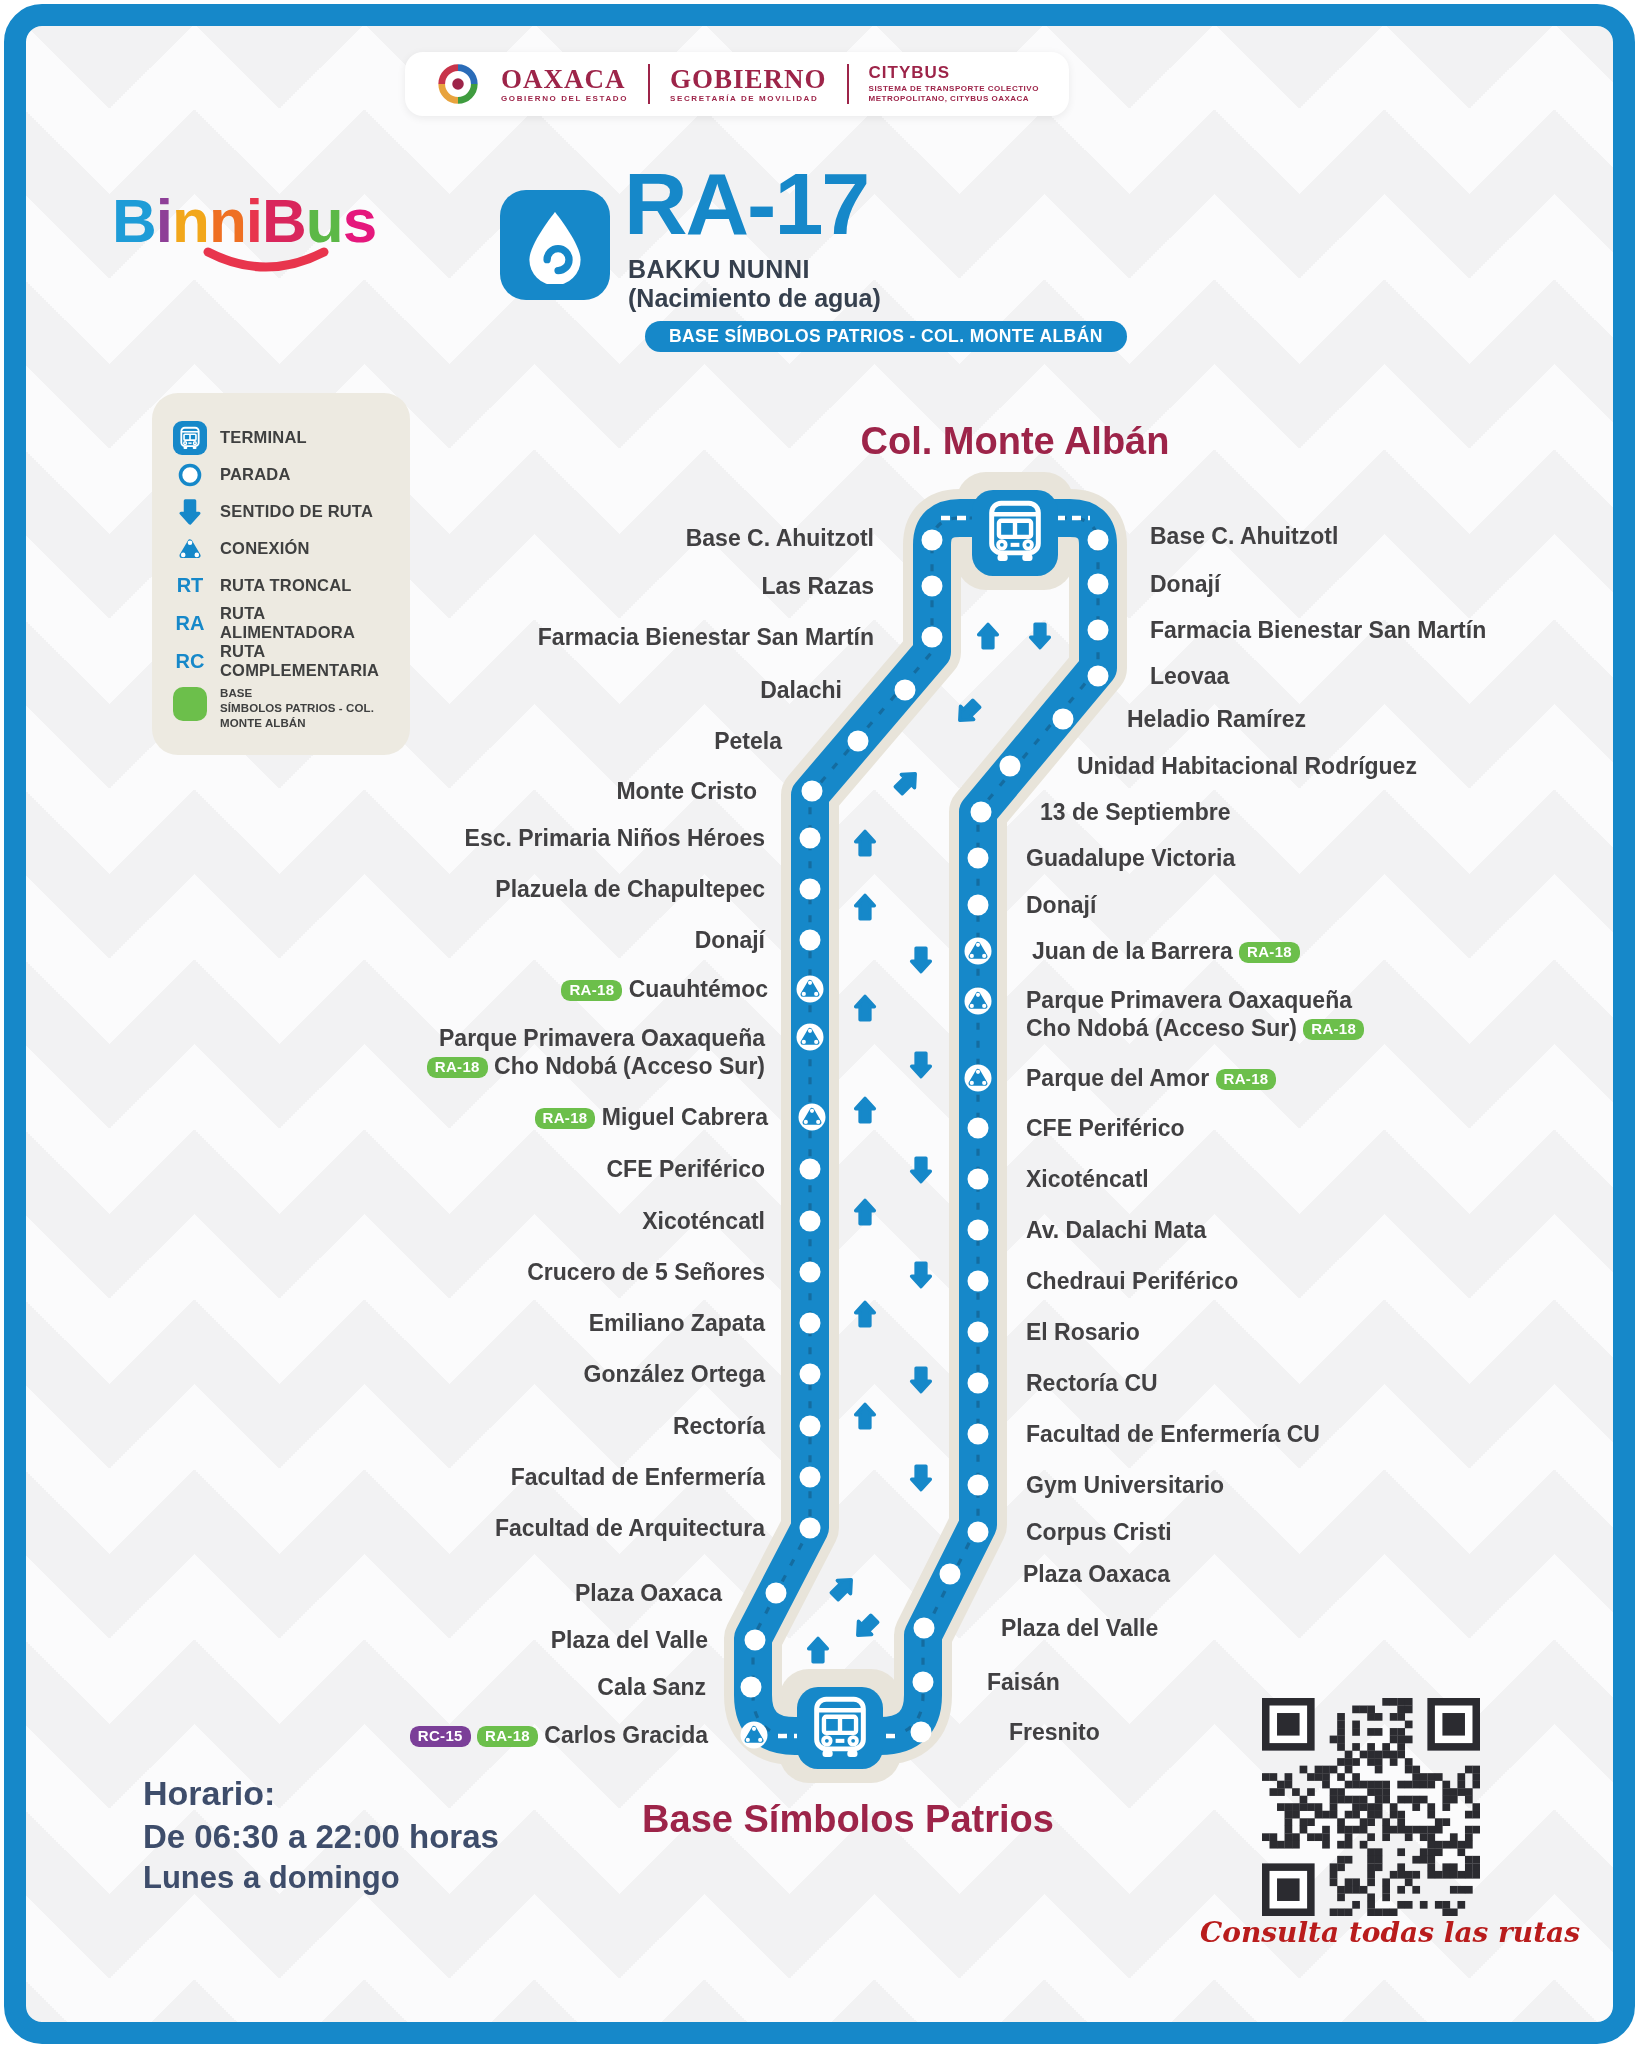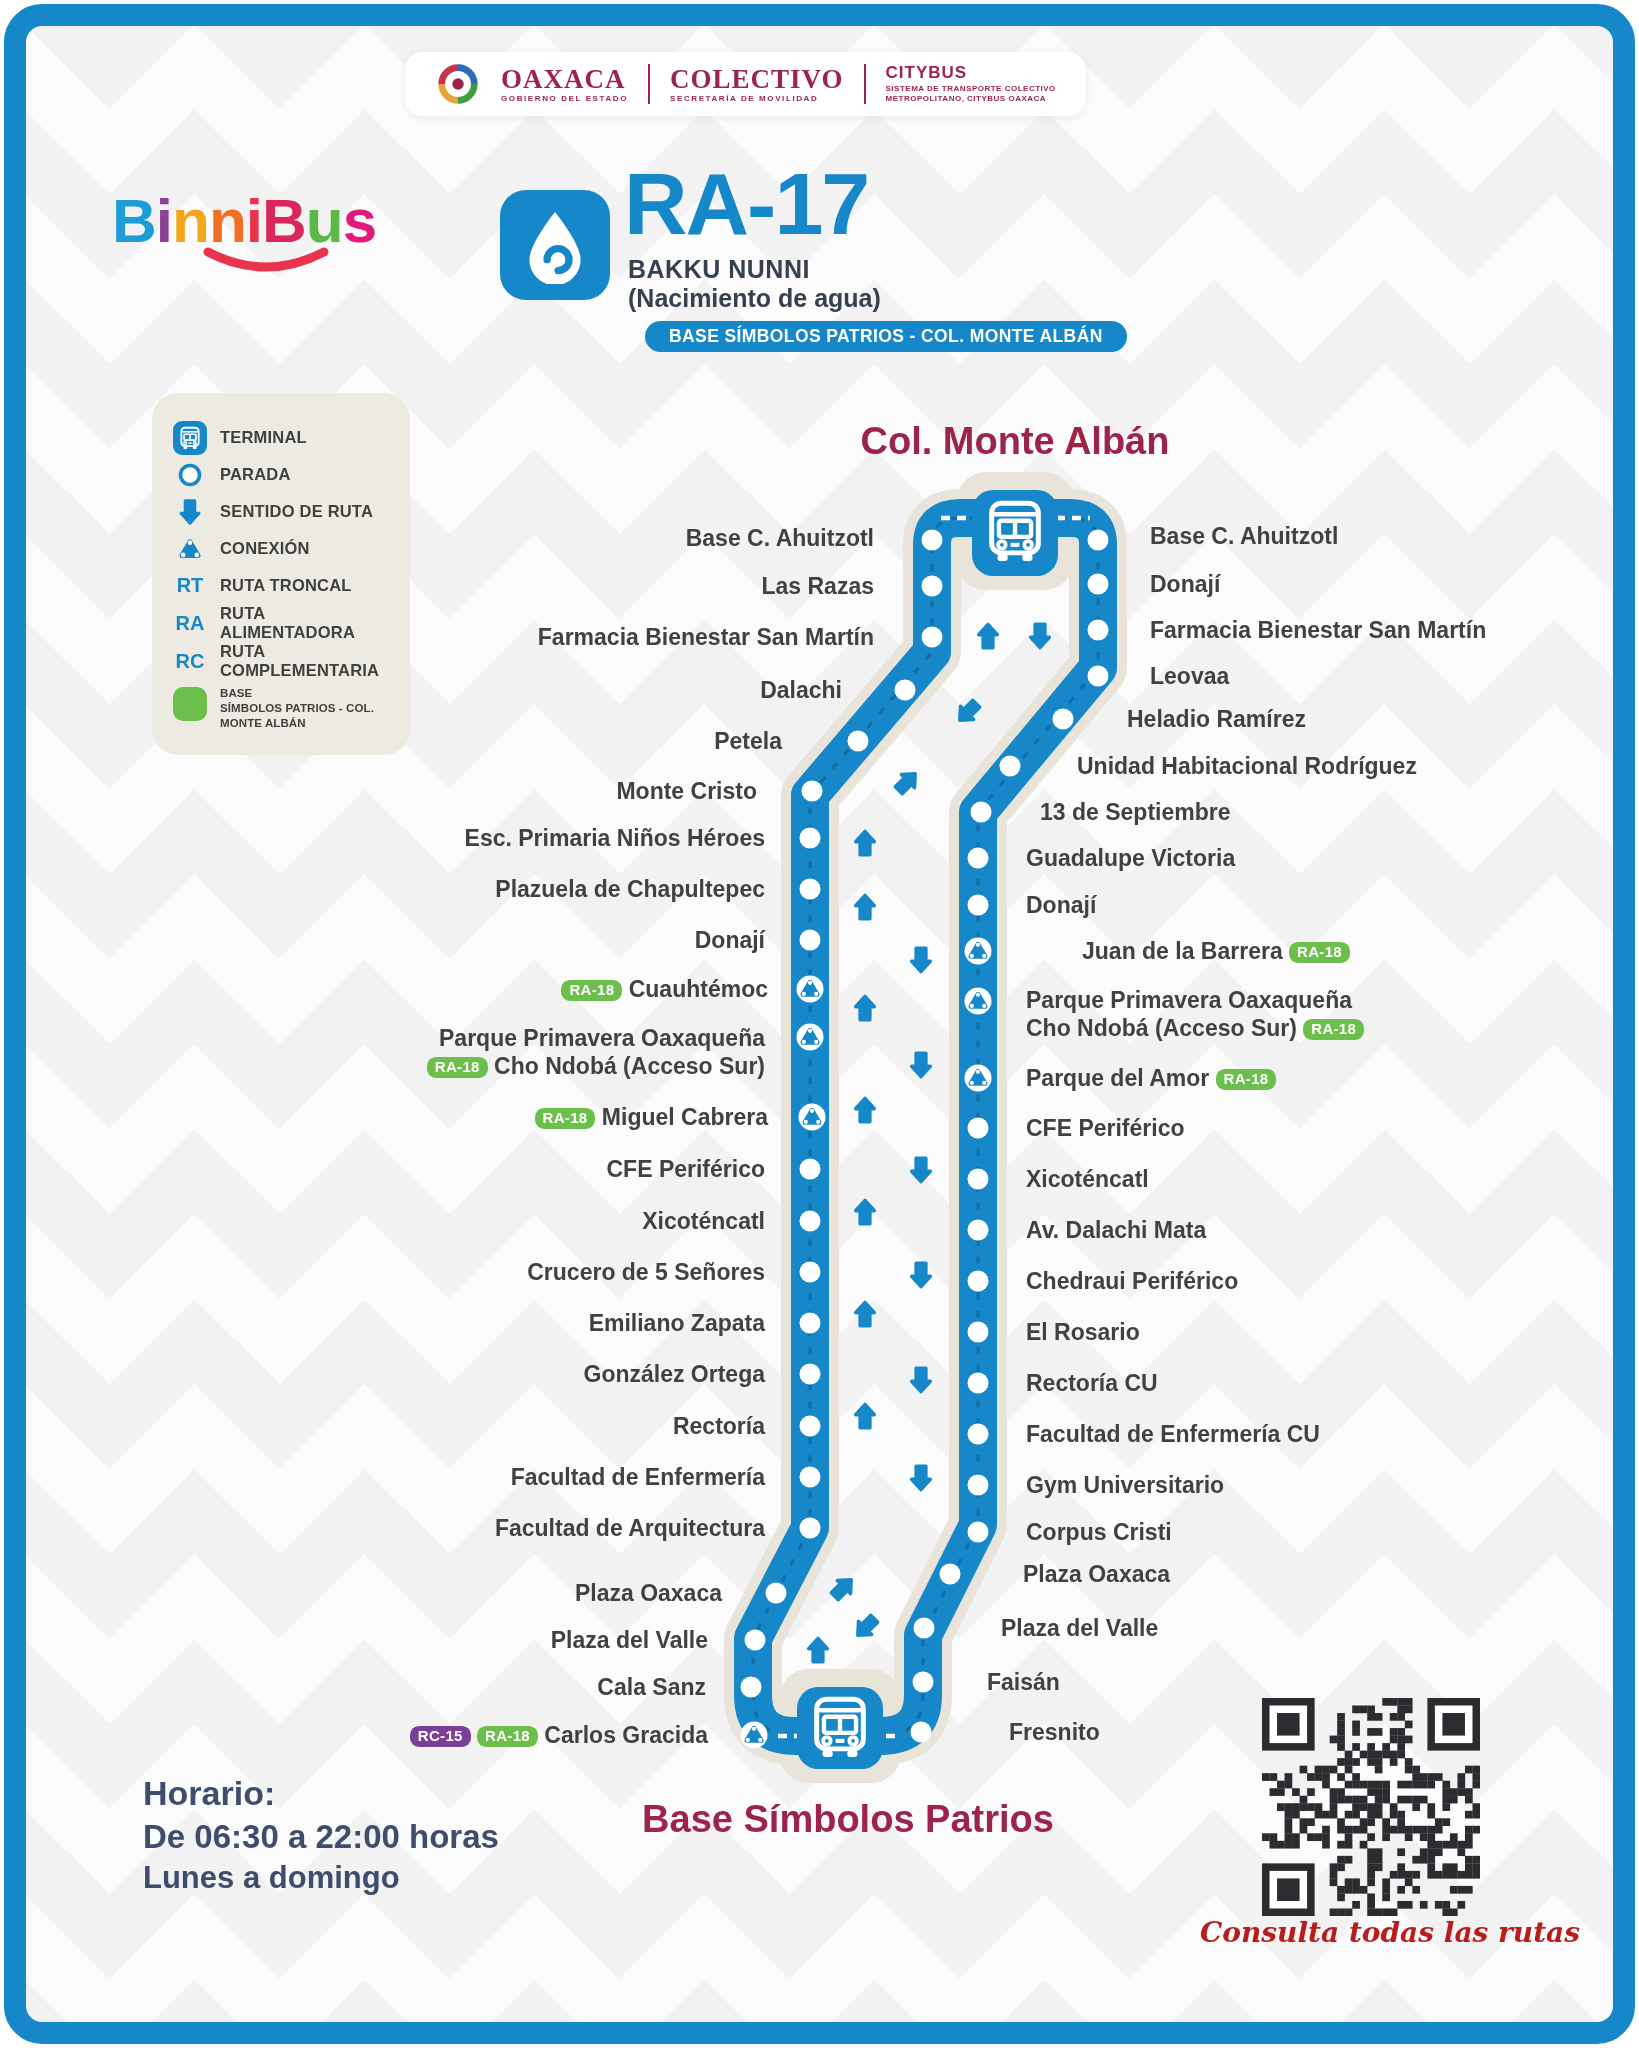--- a/index.html
+++ b/index.html
@@ -238,21 +238,21 @@
     <path d="M24 41 A17 17 0 0 1 7 24" fill="none" stroke="#e8a33d" stroke-width="7"></path>
     <path d="M7 24 A17 17 0 0 1 24 7" fill="none" stroke="#c8344a" stroke-width="7"></path>
     <circle cx="24" cy="24" r="6" fill="#9d2449"></circle>
   </svg>
   <div class="brand">
     <span class="t1">OAXACA</span>
     <span class="t2">GOBIERNO DEL ESTADO</span>
   </div>
   <div class="vdiv"></div>
   <div class="brand">
-    <span class="t1">COLECTIVO</span>
+    <span class="t1">GOBIERNO</span>
     <span class="t2">SECRETARÍA DE MOVILIDAD</span>
   </div>
   <div class="vdiv"></div>
   <div class="brand city">
     <span class="t1">CITYBUS</span>
     <span class="t2">SISTEMA DE TRANSPORTE COLECTIVO
 METROPOLITANO, CITYBUS OAXACA</span>
   </div>
 </div>
 
@@ -369,21 +369,21 @@
     <div class="stop-label left" style="top: 1735px; right: 931px;"><span class="badge rc">RC-15</span> <span class="badge ra">RA-18</span> Carlos Gracida</div>
     <div class="stop-label right" style="top: 536px; left: 1150px;">Base C. Ahuitzotl</div>
     <div class="stop-label right" style="top: 584px; left: 1150px;">Donají</div>
     <div class="stop-label right" style="top: 630px; left: 1150px;">Farmacia Bienestar San Martín</div>
     <div class="stop-label right" style="top: 676px; left: 1150px;">Leovaa</div>
     <div class="stop-label right" style="top: 719px; left: 1127px;">Heladio Ramírez</div>
     <div class="stop-label right" style="top: 766px; left: 1077px;">Unidad Habitacional Rodríguez</div>
     <div class="stop-label right" style="top: 812px; left: 1040px;">13 de Septiembre</div>
     <div class="stop-label right" style="top: 858px; left: 1026px;">Guadalupe Victoria</div>
     <div class="stop-label right" style="top: 905px; left: 1026px;">Donají</div>
-    <div class="stop-label right" style="top: 951px; left: 1082px;">Juan de la Barrera <span class="badge ra">RA-18</span></div>
+    <div class="stop-label right" style="top: 951px; left: 1032px;">Juan de la Barrera <span class="badge ra">RA-18</span></div>
     <div class="stop-label right" style="top: 1014px; left: 1026px;">Parque Primavera Oaxaqueña<br>Cho Ndobá (Acceso Sur) <span class="badge ra">RA-18</span></div>
     <div class="stop-label right" style="top: 1078px; left: 1026px;">Parque del Amor <span class="badge ra">RA-18</span></div>
     <div class="stop-label right" style="top: 1128px; left: 1026px;">CFE Periférico</div>
     <div class="stop-label right" style="top: 1179px; left: 1026px;">Xicoténcatl</div>
     <div class="stop-label right" style="top: 1230px; left: 1026px;">Av. Dalachi Mata</div>
     <div class="stop-label right" style="top: 1281px; left: 1026px;">Chedraui Periférico</div>
     <div class="stop-label right" style="top: 1332px; left: 1026px;">El Rosario</div>
     <div class="stop-label right" style="top: 1383px; left: 1026px;">Rectoría CU</div>
     <div class="stop-label right" style="top: 1434px; left: 1026px;">Facultad de Enfermería CU</div>
     <div class="stop-label right" style="top: 1485px; left: 1026px;">Gym Universitario</div>

